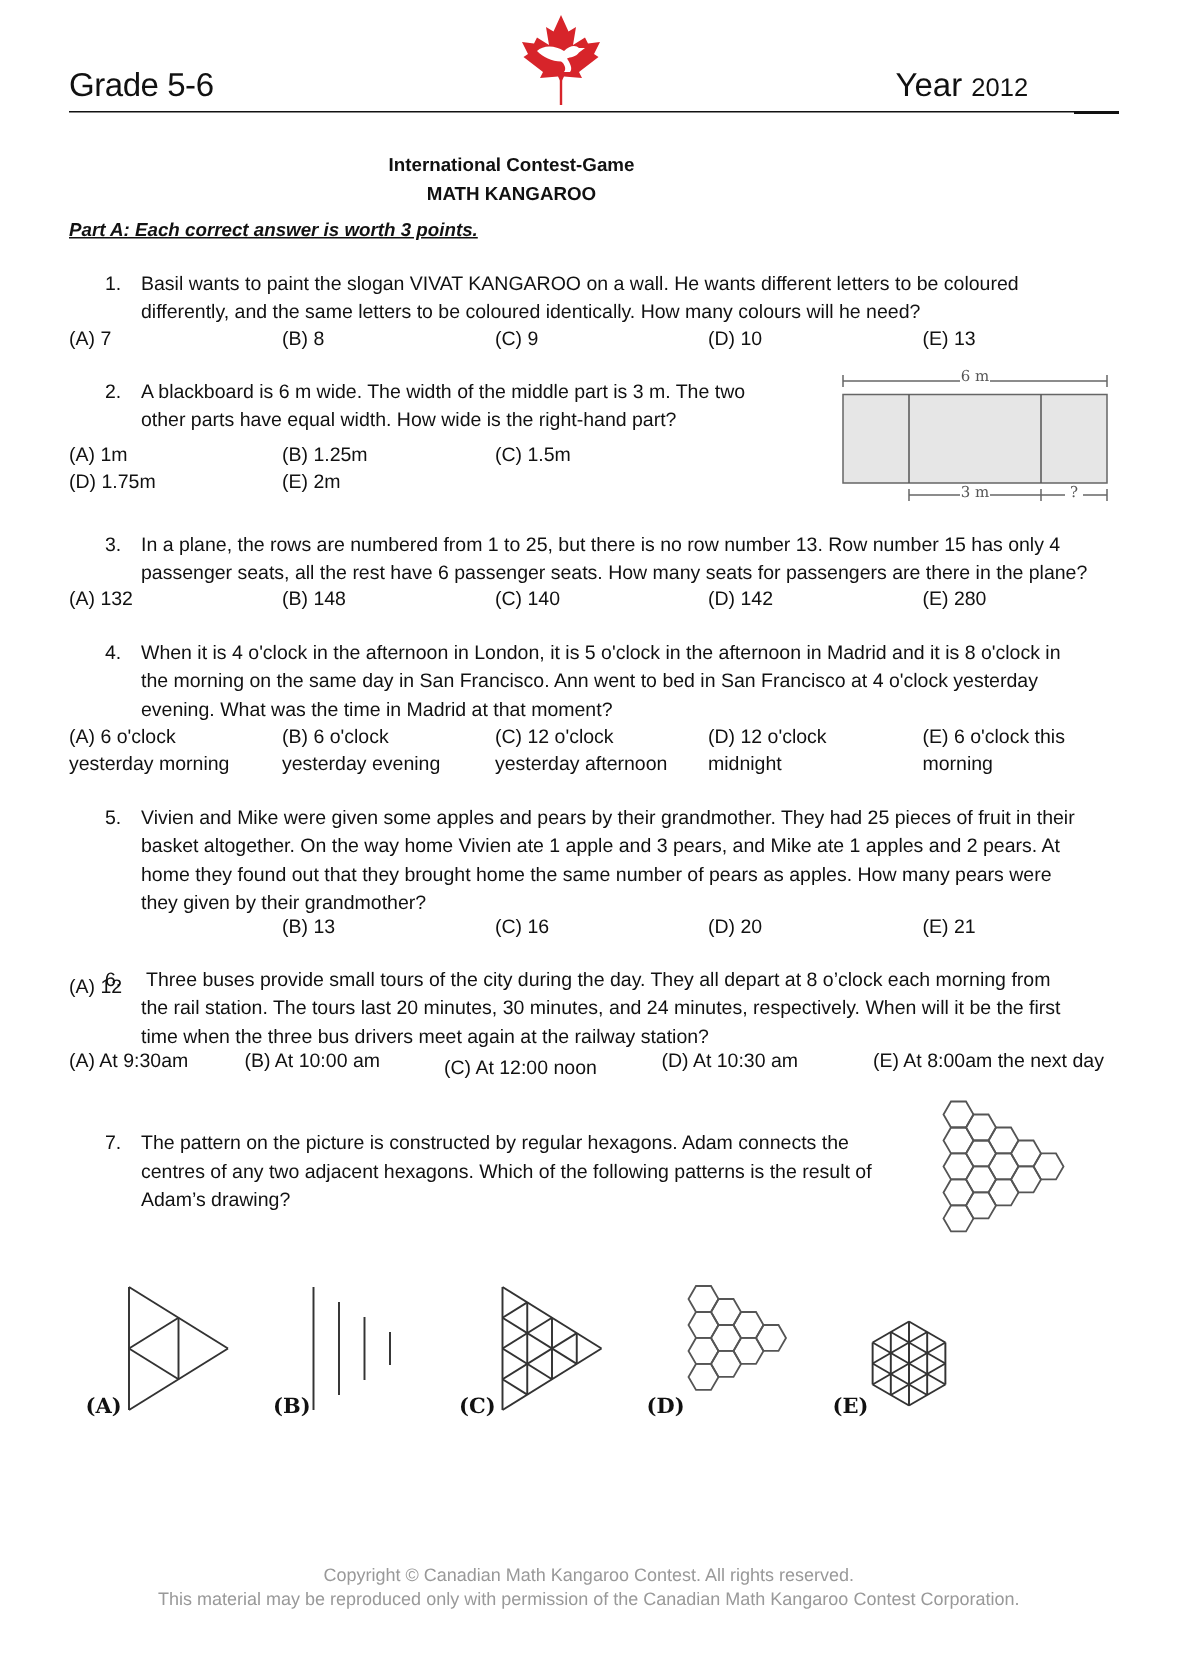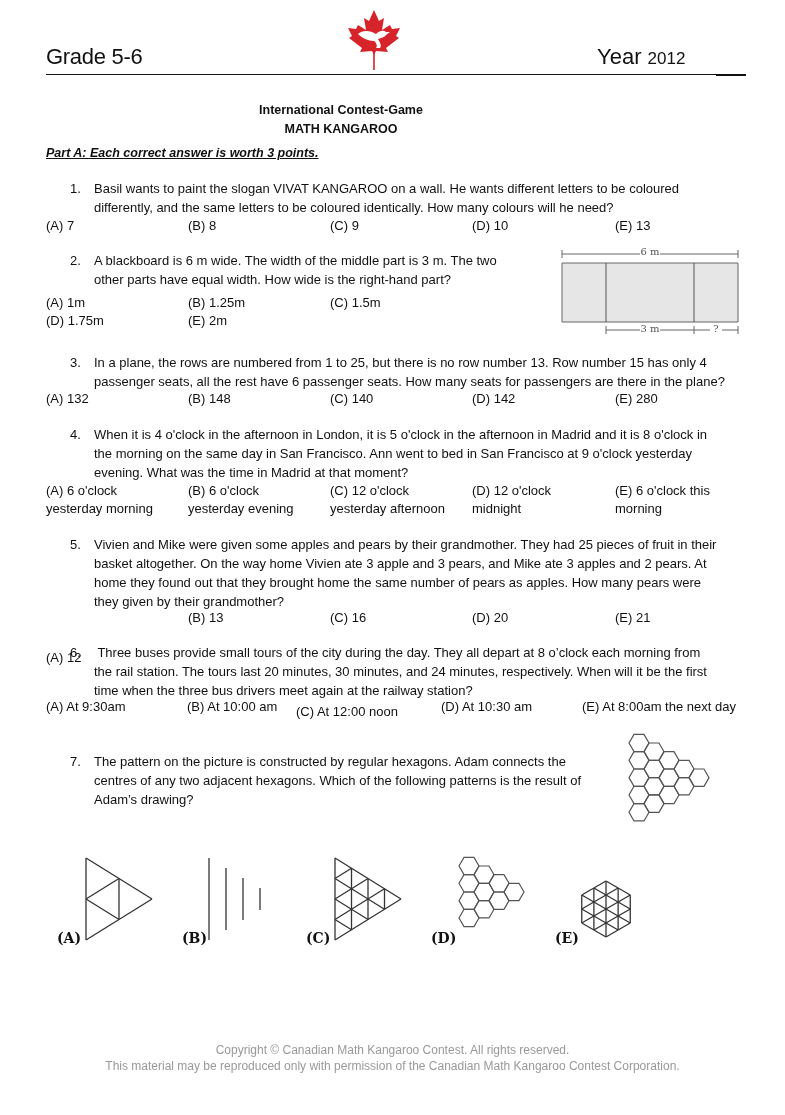--- a/index.html
+++ b/index.html
@@ -97,21 +97,21 @@
   <span class="opt" style="left:188px; top:37px;">(B)  148</span>
   <span class="opt" style="left:330px; top:37px;">(C)  140</span>
   <span class="opt" style="left:472px; top:37px;">(D)  142</span>
   <span class="opt" style="left:615px; top:37px;">(E)  280</span>
 </div>
 
 <div class="abs q" style="top:425px; left:0; width:785px;">
   <span class="qnum">4.</span>
   <div class="qtext">
     <div>When it is 4 o'clock in the afternoon in London, it is 5 o'clock in the afternoon in Madrid and it is 8 o'clock in</div>
-    <div>the morning on the same day in San Francisco. Ann went to bed in San Francisco at 9 o'clock yesterday</div>
+    <div>the morning on the same day in San Francisco. Ann went to bed in San Francisco at 4 o'clock yesterday</div>
     <div>evening. What was the time in Madrid at that moment?</div>
   </div>
   <div class="opt" style="left:46px; top:57px;">
       <div>(A) 6 o'clock</div>
       <div>yesterday morning</div>
     </div>
   <div class="opt" style="left:188px; top:57px;">
       <div>(B)  6 o'clock</div>
       <div>yesterday evening</div>
     </div>
@@ -126,40 +126,40 @@
   <div class="opt" style="left:615px; top:57px;">
       <div>(E)  6 o'clock this</div>
       <div>morning</div>
     </div>
 </div>
 
 <div class="abs q" style="top:535px; left:0; width:785px;">
   <span class="qnum">5.</span>
   <div class="qtext">
     <div>Vivien and Mike were given some apples and pears by their grandmother. They had 25 pieces of fruit in their</div>
-    <div>basket altogether. On the way home Vivien ate 3 apple and 3 pears, and Mike ate 3 apples and 2 pears. At</div>
+    <div>basket altogether. On the way home Vivien ate 1 apple and 3 pears, and Mike ate 1 apples and 2 pears. At</div>
     <div>home they found out that they brought home the same number of pears as apples. How many pears were</div>
     <div>they given by their grandmother?</div>
   </div>
   <span class="opt" style="left:46px; top:74px;margin-top:40px;">(A)  12</span>
   <span class="opt" style="left:188px; top:74px;">(B) 13</span>
   <span class="opt" style="left:330px; top:74px;">(C)  16</span>
   <span class="opt" style="left:472px; top:74px;">(D)  20</span>
   <span class="opt" style="left:615px; top:74px;">(E)  21</span>
 </div>
 
 <div class="abs q" style="top:643px; left:0; width:785px;">
   <span class="qnum">6.</span>
   <div class="qtext">
     <div style="white-space:pre;"> Three buses provide small tours of the city during the day. They all depart at 8 o’clock each morning from</div>
     <div>the rail station. The tours last 20 minutes, 30 minutes, and 24 minutes, respectively. When will it be the first</div>
     <div>time when the three bus drivers meet again at the railway station?</div>
   </div>
   <span class="opt" style="left:46px; top:55px;">(A) At 9:30am</span>
-  <span class="opt" style="left:163px; top:55px;margin-left:24px;">(B) At 10:00 am</span>
+  <span class="opt" style="left:163px; top:55px;">(B) At 10:00 am</span>
   <span class="opt" style="left:296px; top:60px;">(C)  At 12:00 noon</span>
   <span class="opt" style="left:441px; top:55px;">(D) At 10:30 am</span>
   <span class="opt" style="left:582px; top:55px;">(E) At 8:00am the next day</span>
 </div>
 
 <div class="abs q" style="top:752px; left:0; width:620px;">
   <span class="qnum">7.</span>
   <div class="qtext">
     <div>The pattern on the picture is constructed by regular hexagons. Adam connects the</div>
     <div>centres of any two adjacent hexagons. Which of the following patterns is the result of</div>

